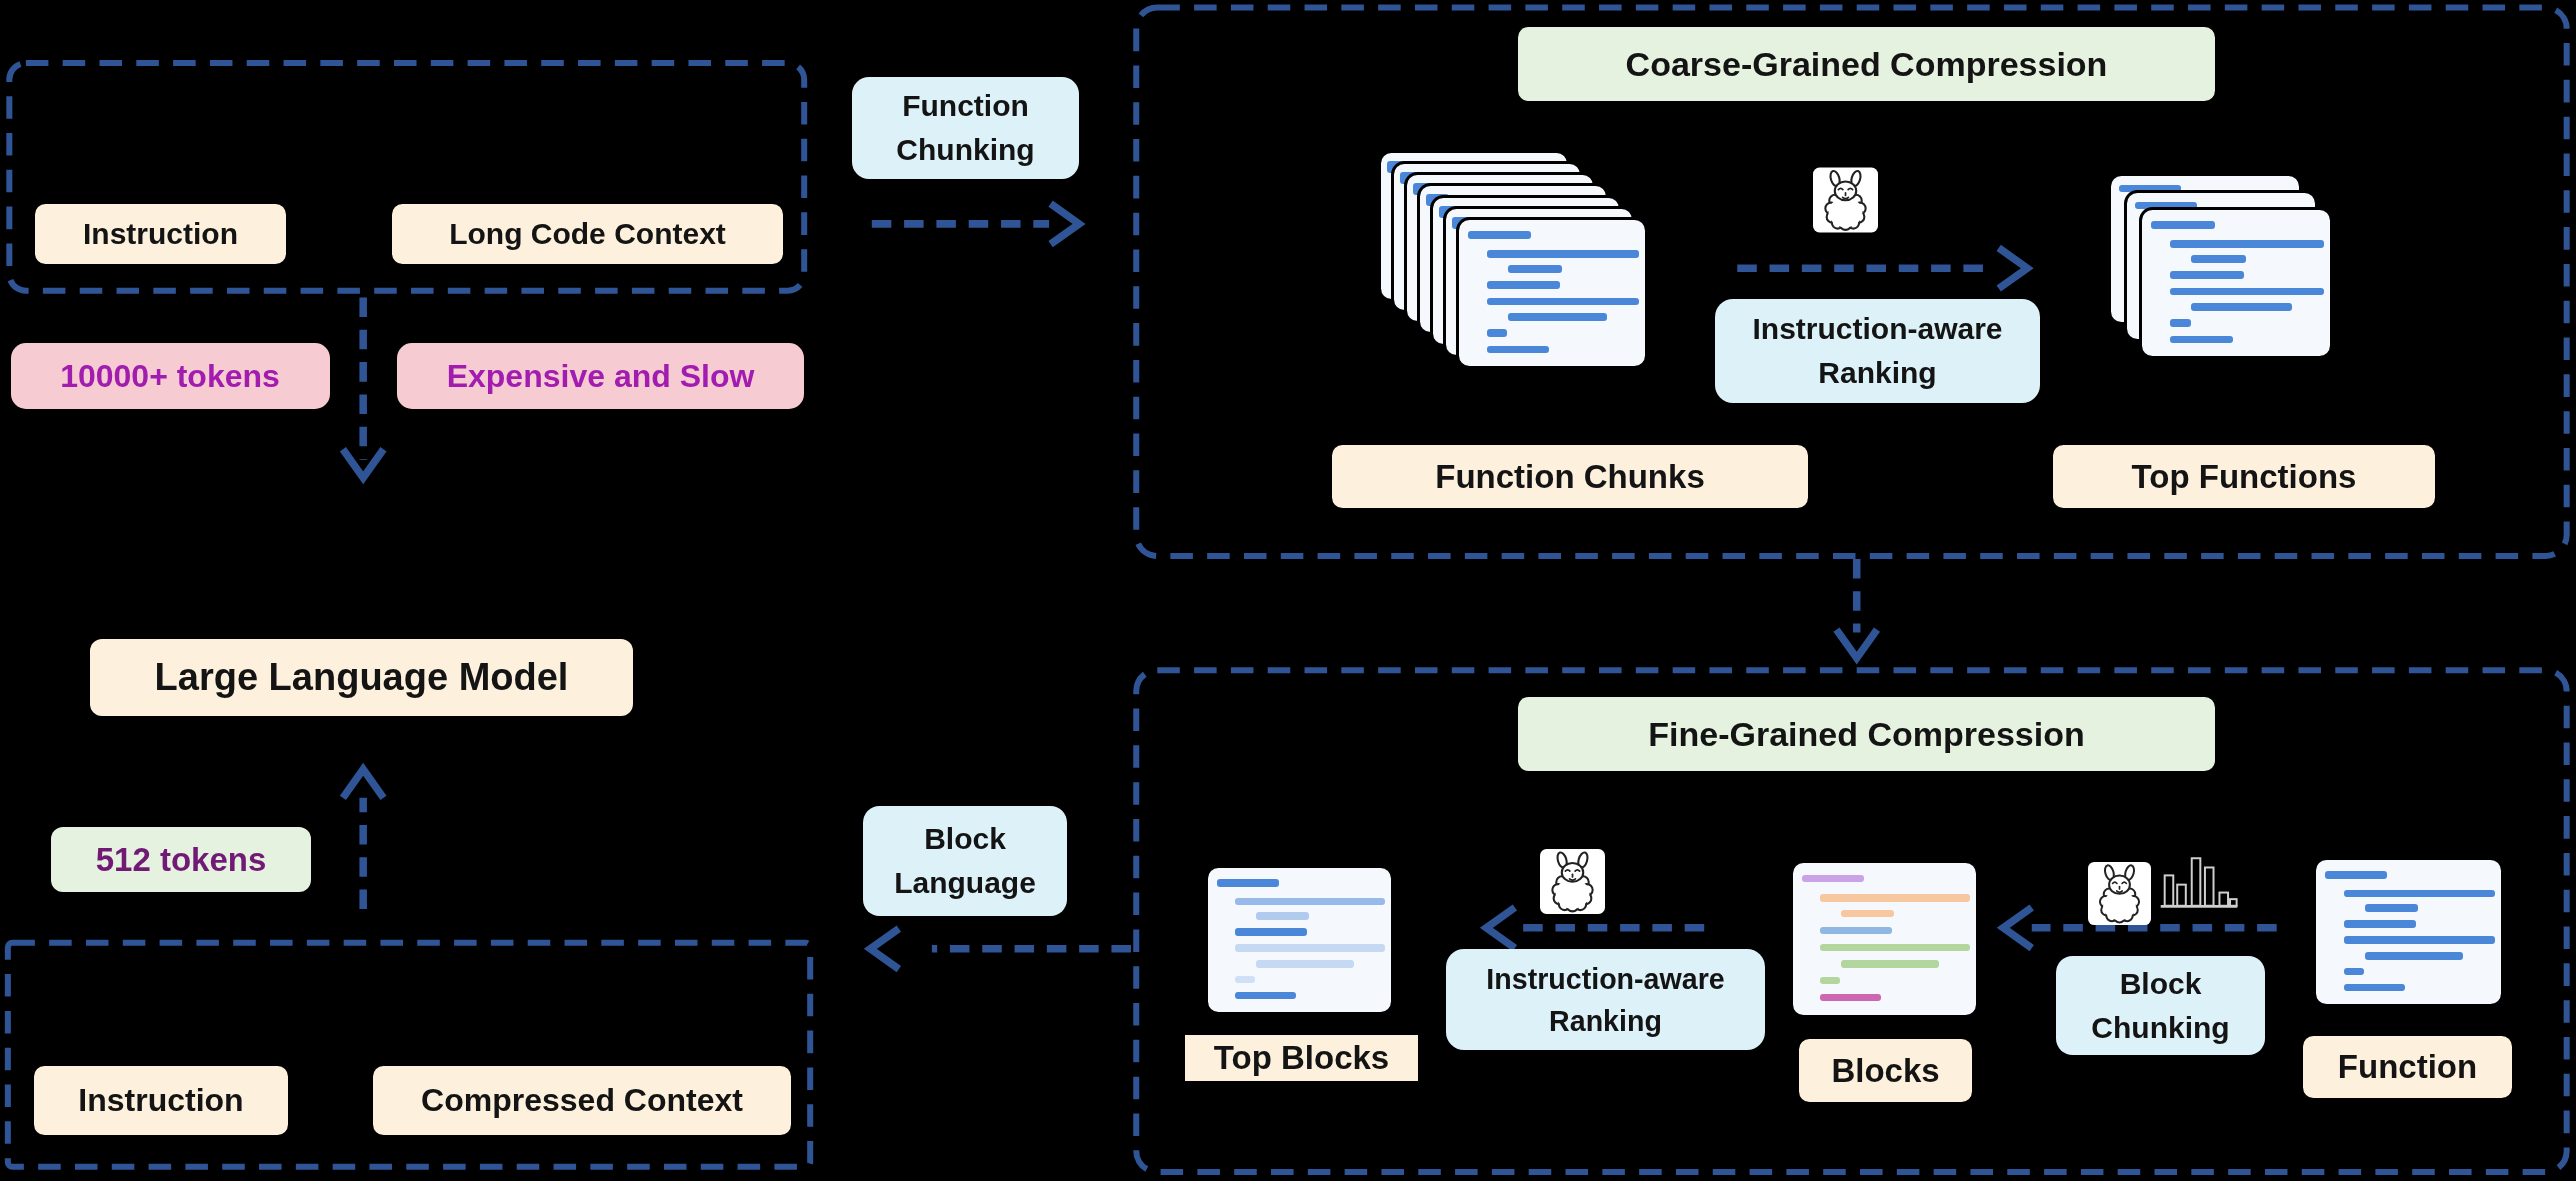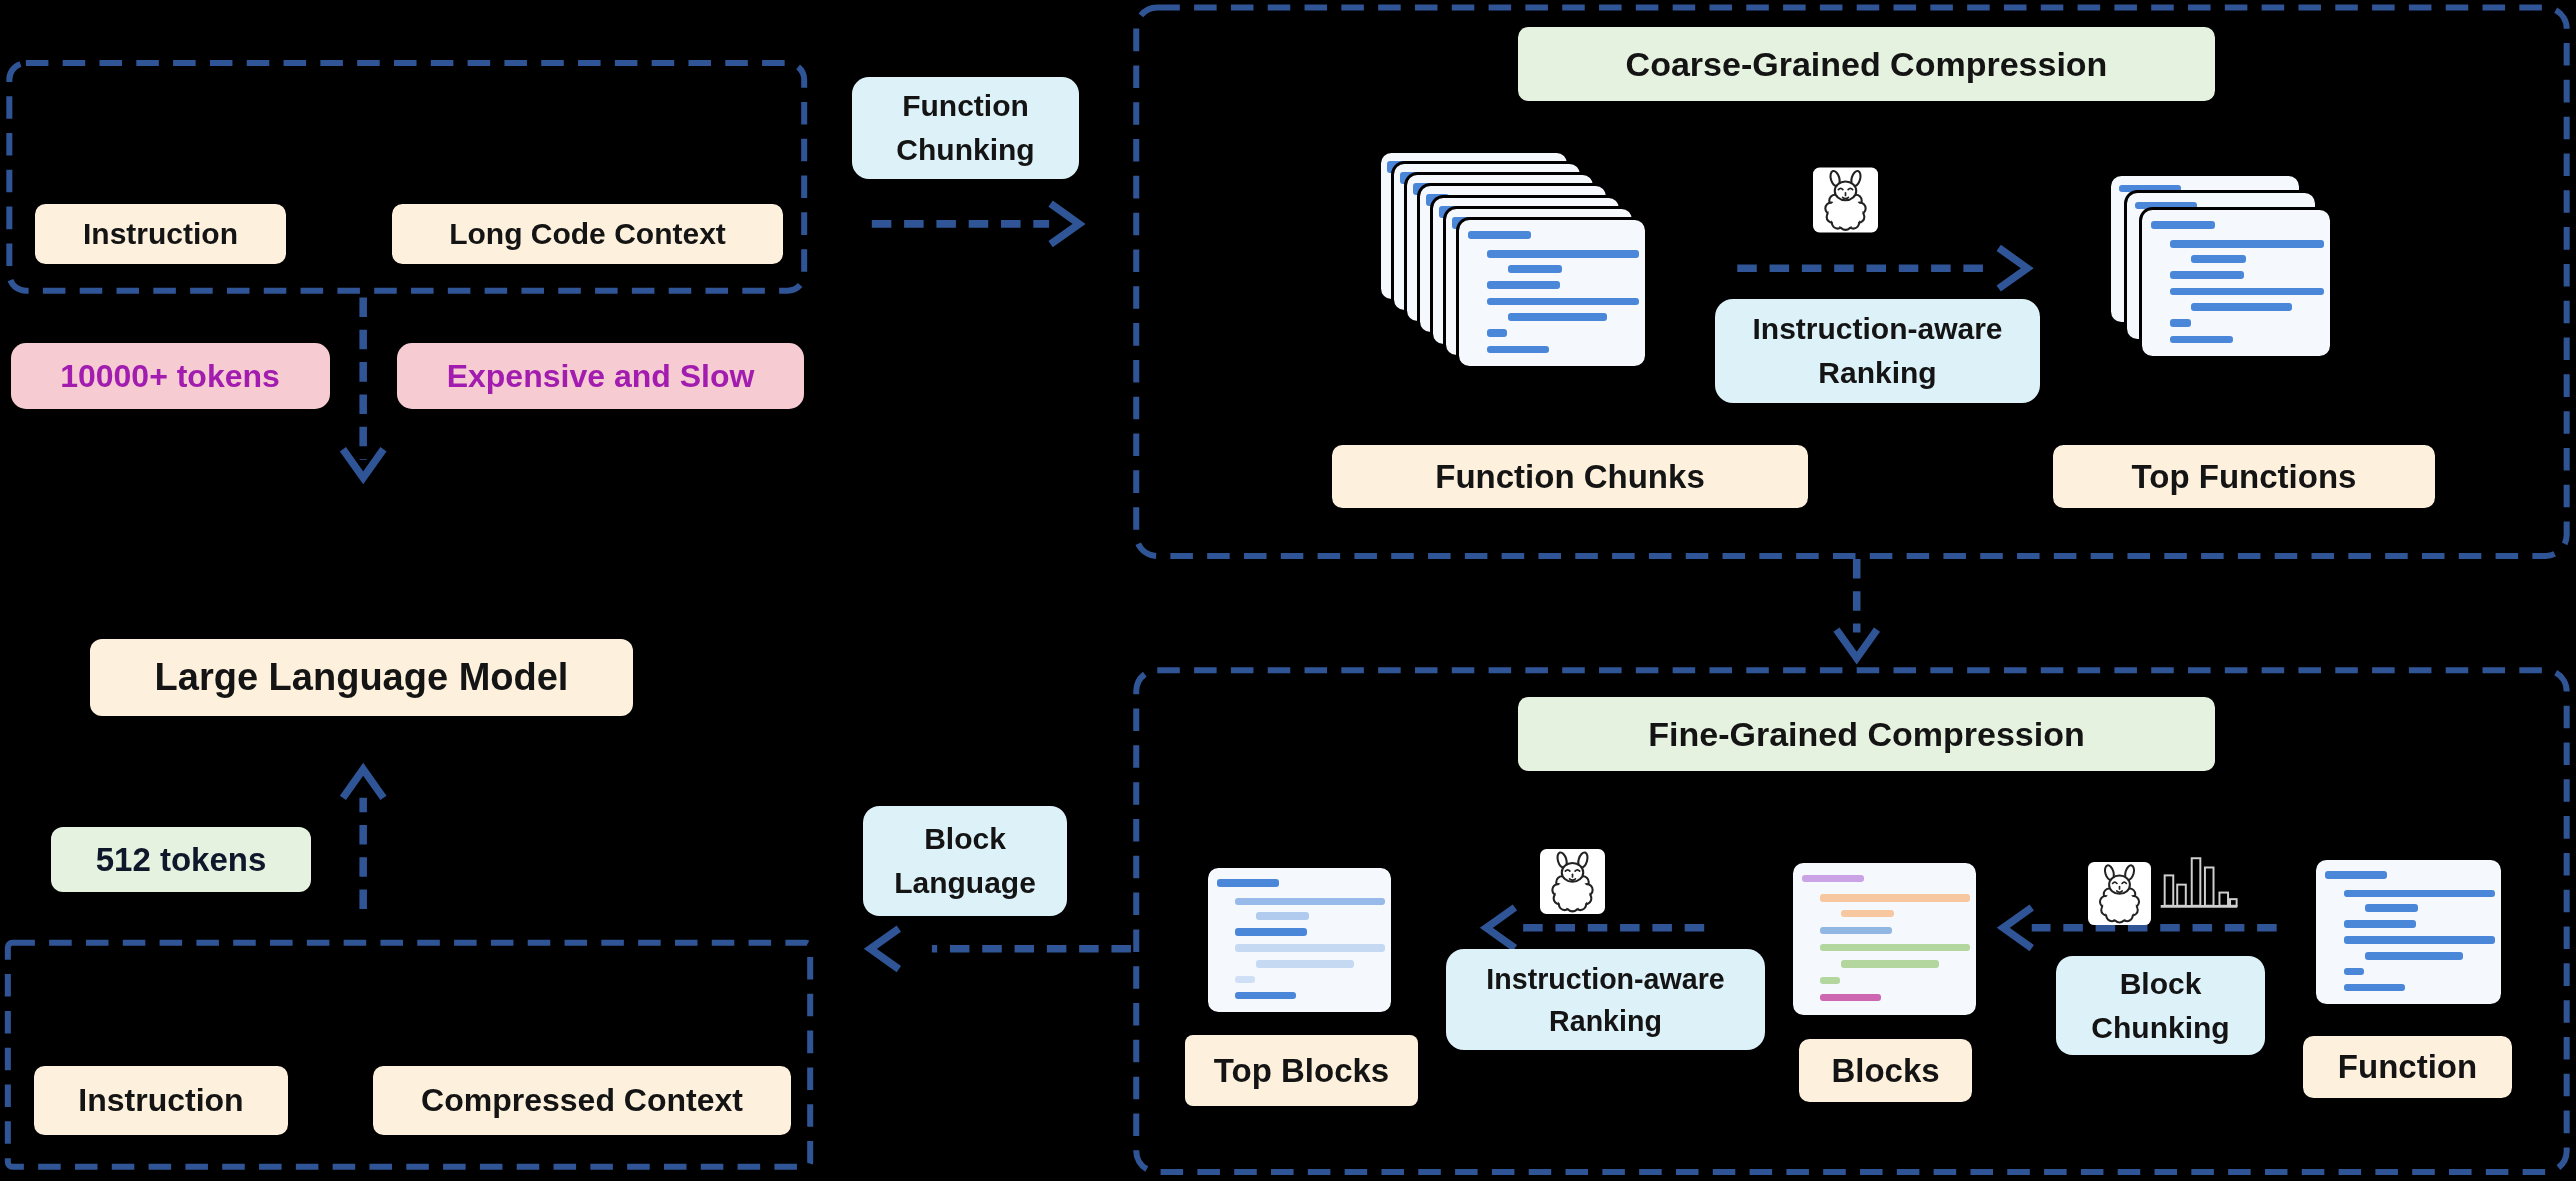--- a/index.html
+++ b/index.html
@@ -4,21 +4,21 @@
 <style>
   html,body{margin:0;padding:0;background:#000;}
   .stage{position:relative;width:2576px;height:1181px;background:#000;overflow:hidden;
          font-family:"Liberation Sans",sans-serif;}
   .lbl{position:absolute;display:flex;align-items:center;justify-content:center;
        text-align:center;font-weight:700;color:#141414;box-sizing:border-box;}
   .cream{background:#fdf0dc;}
   .lblue{background:#ddf1f9;}
   .lgreen{background:#e6f2e0;}
   .pink{background:#f6ccd2;color:#a21caf;}
-  .green-text{color:#0f172a;}
+  .green-text{color:#701a75;}
   svg.overlay{position:absolute;left:0;top:0;}
   .code-card{position:absolute;background:#f5f9fe;border-radius:10.5px;
              box-shadow:0 0 0 3px #000;}
   .code-line{position:absolute;border-radius:3px;height:7.5px;}
   .icon{position:absolute;}
 </style>
 </head>
 <body>
 
 <div class="stage">
@@ -68,21 +68,21 @@
   <div class="lbl lgreen" style="left:1518px;top:27px;width:697px;height:74px;border-radius:10.5px;font-size:34px;">Coarse-Grained Compression</div>
 
   <div class="lbl cream" style="left:1332px;top:445px;width:476px;height:63px;border-radius:10.5px;font-size:33px;">Function Chunks</div>
 
   <div class="lbl lblue" style="left:1715px;top:299px;width:325px;height:104px;border-radius:18px;font-size:30px;line-height:44px;">Instruction-aware Ranking</div>
 
   <div class="lbl cream" style="left:2053px;top:445px;width:382px;height:63px;border-radius:10.5px;font-size:33px;">Top Functions</div>
 
   <div class="lbl lgreen" style="left:1518px;top:697px;width:697px;height:74px;border-radius:10.5px;font-size:34px;">Fine-Grained Compression</div>
 
-  <div class="lbl cream" style="left:1185px;top:1035px;width:233px;height:71px;border-radius:8px;font-size:33px;">Top Blocks</div>
+  <div class="lbl cream" style="left:1185px;top:1035px;width:233px;height:46px;border-radius:0;font-size:33px;">Top Blocks</div>
 
   <div class="lbl lblue" style="left:1446px;top:949px;width:319px;height:101px;border-radius:18px;font-size:28.6px;line-height:42px;">Instruction-aware Ranking</div>
 
   <div class="lbl cream" style="left:1799px;top:1039px;width:173px;height:63px;border-radius:10.5px;font-size:33px;">Blocks</div>
 
   <div class="lbl lblue" style="left:2056px;top:956px;width:209px;height:99px;border-radius:16.5px;font-size:30px;line-height:44px;padding:0 24px;">Block Chunking</div>
 
   <div class="lbl cream" style="left:2303px;top:1036px;width:209px;height:62px;border-radius:10.5px;font-size:33px;">Function</div>
 
   <div class="lbl cream" style="left:90px;top:639px;width:543px;height:77px;border-radius:12px;font-size:38px;">Large Language Model</div>

